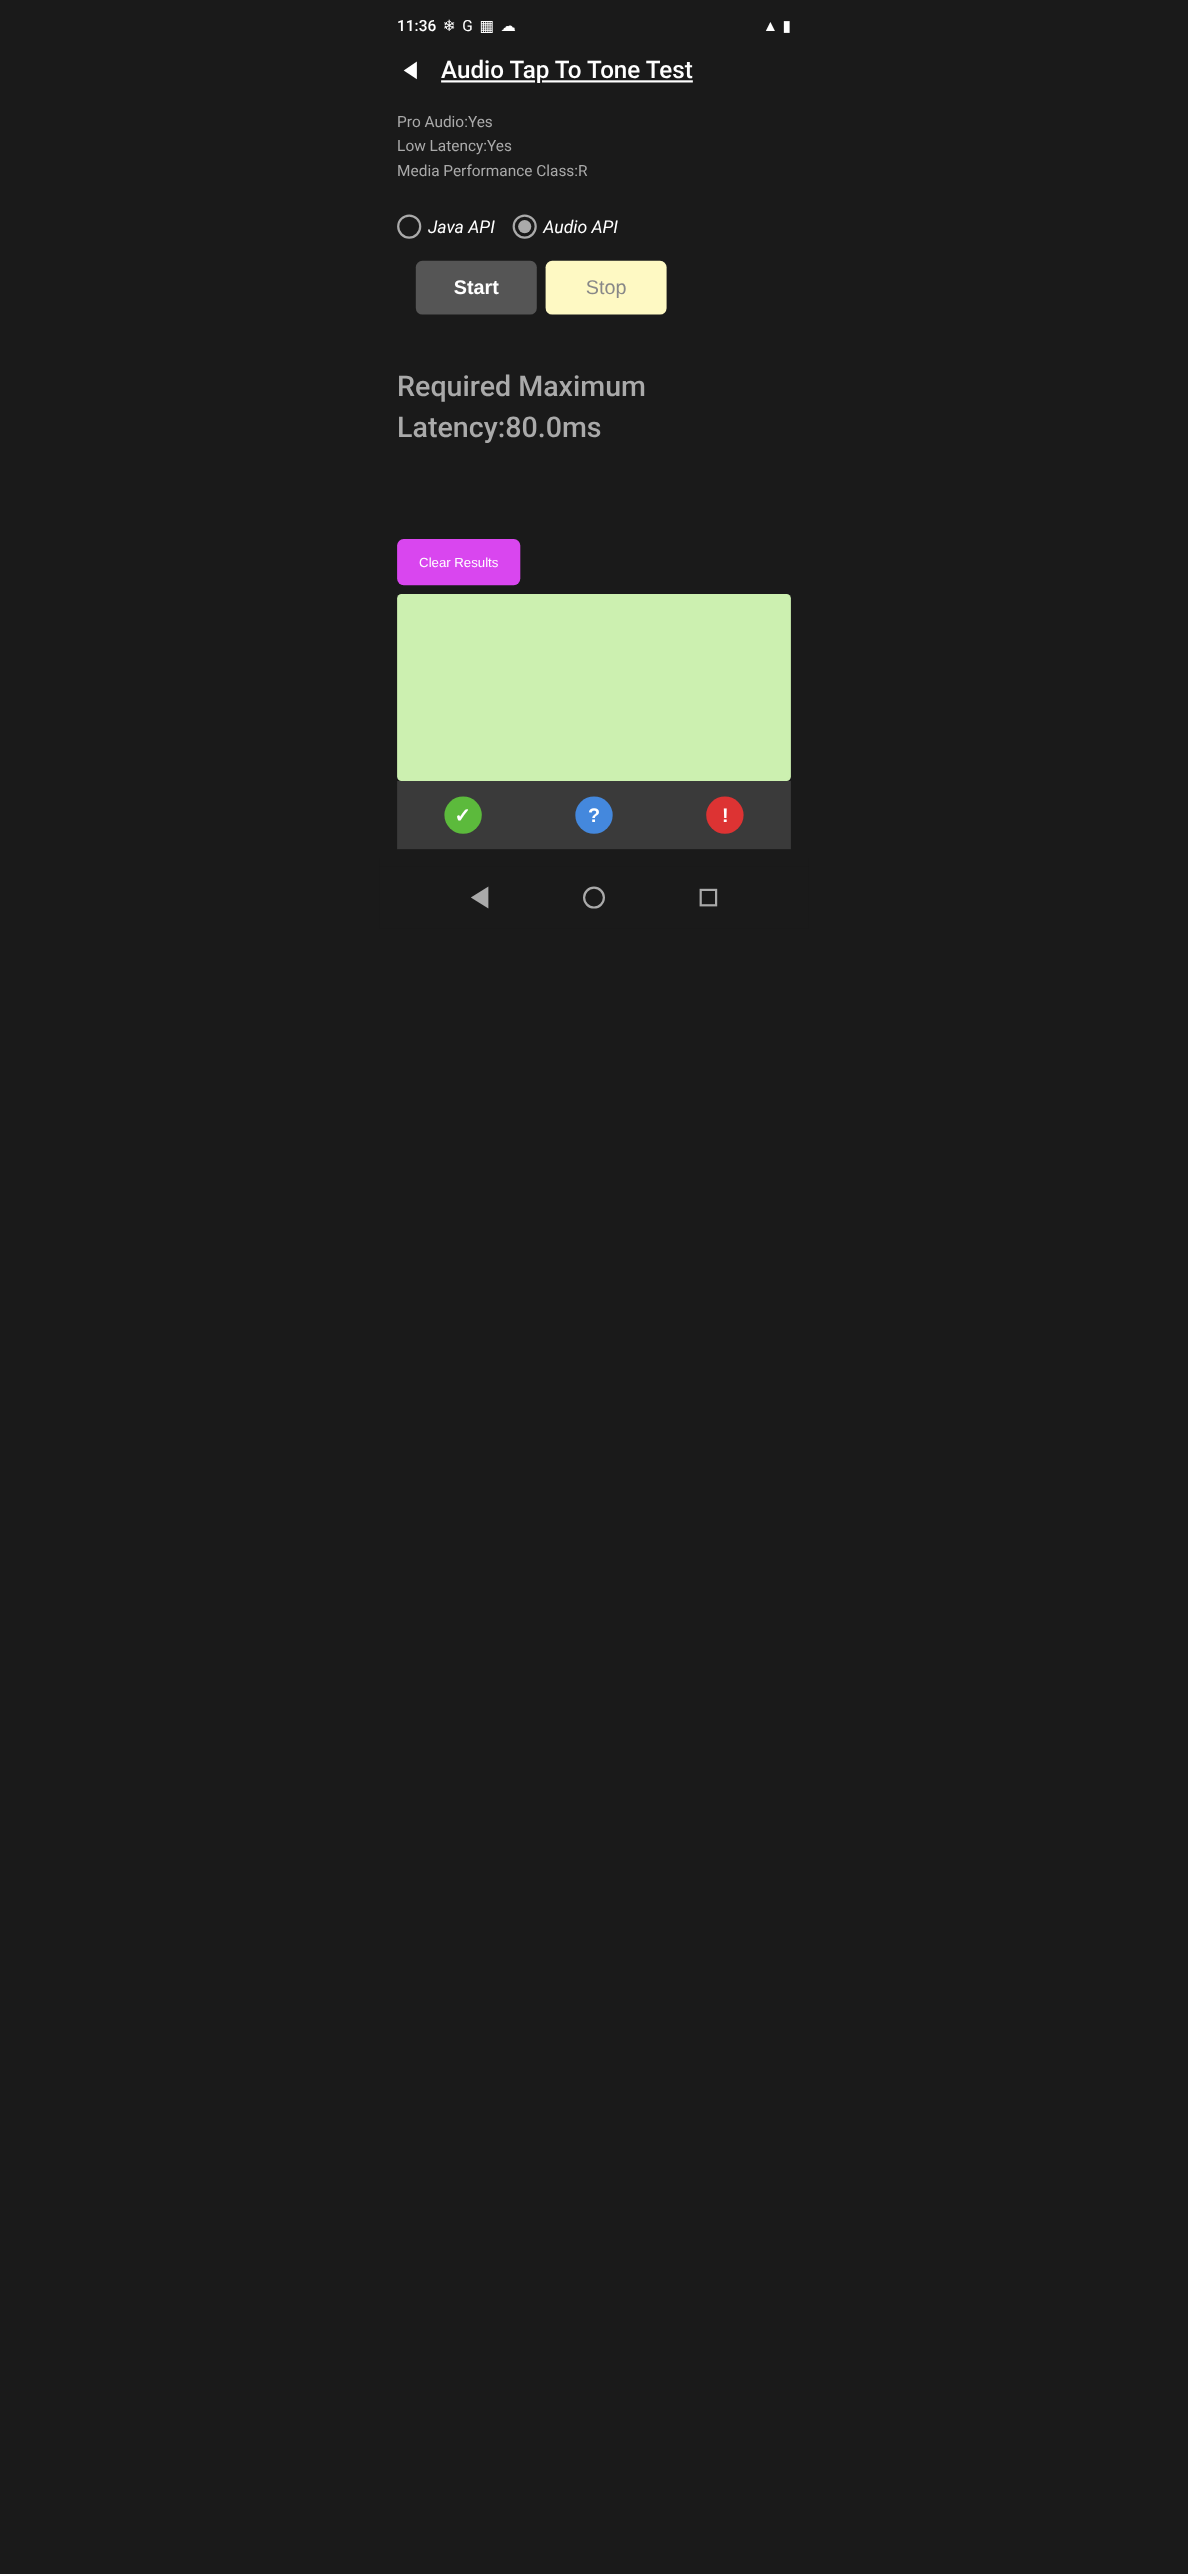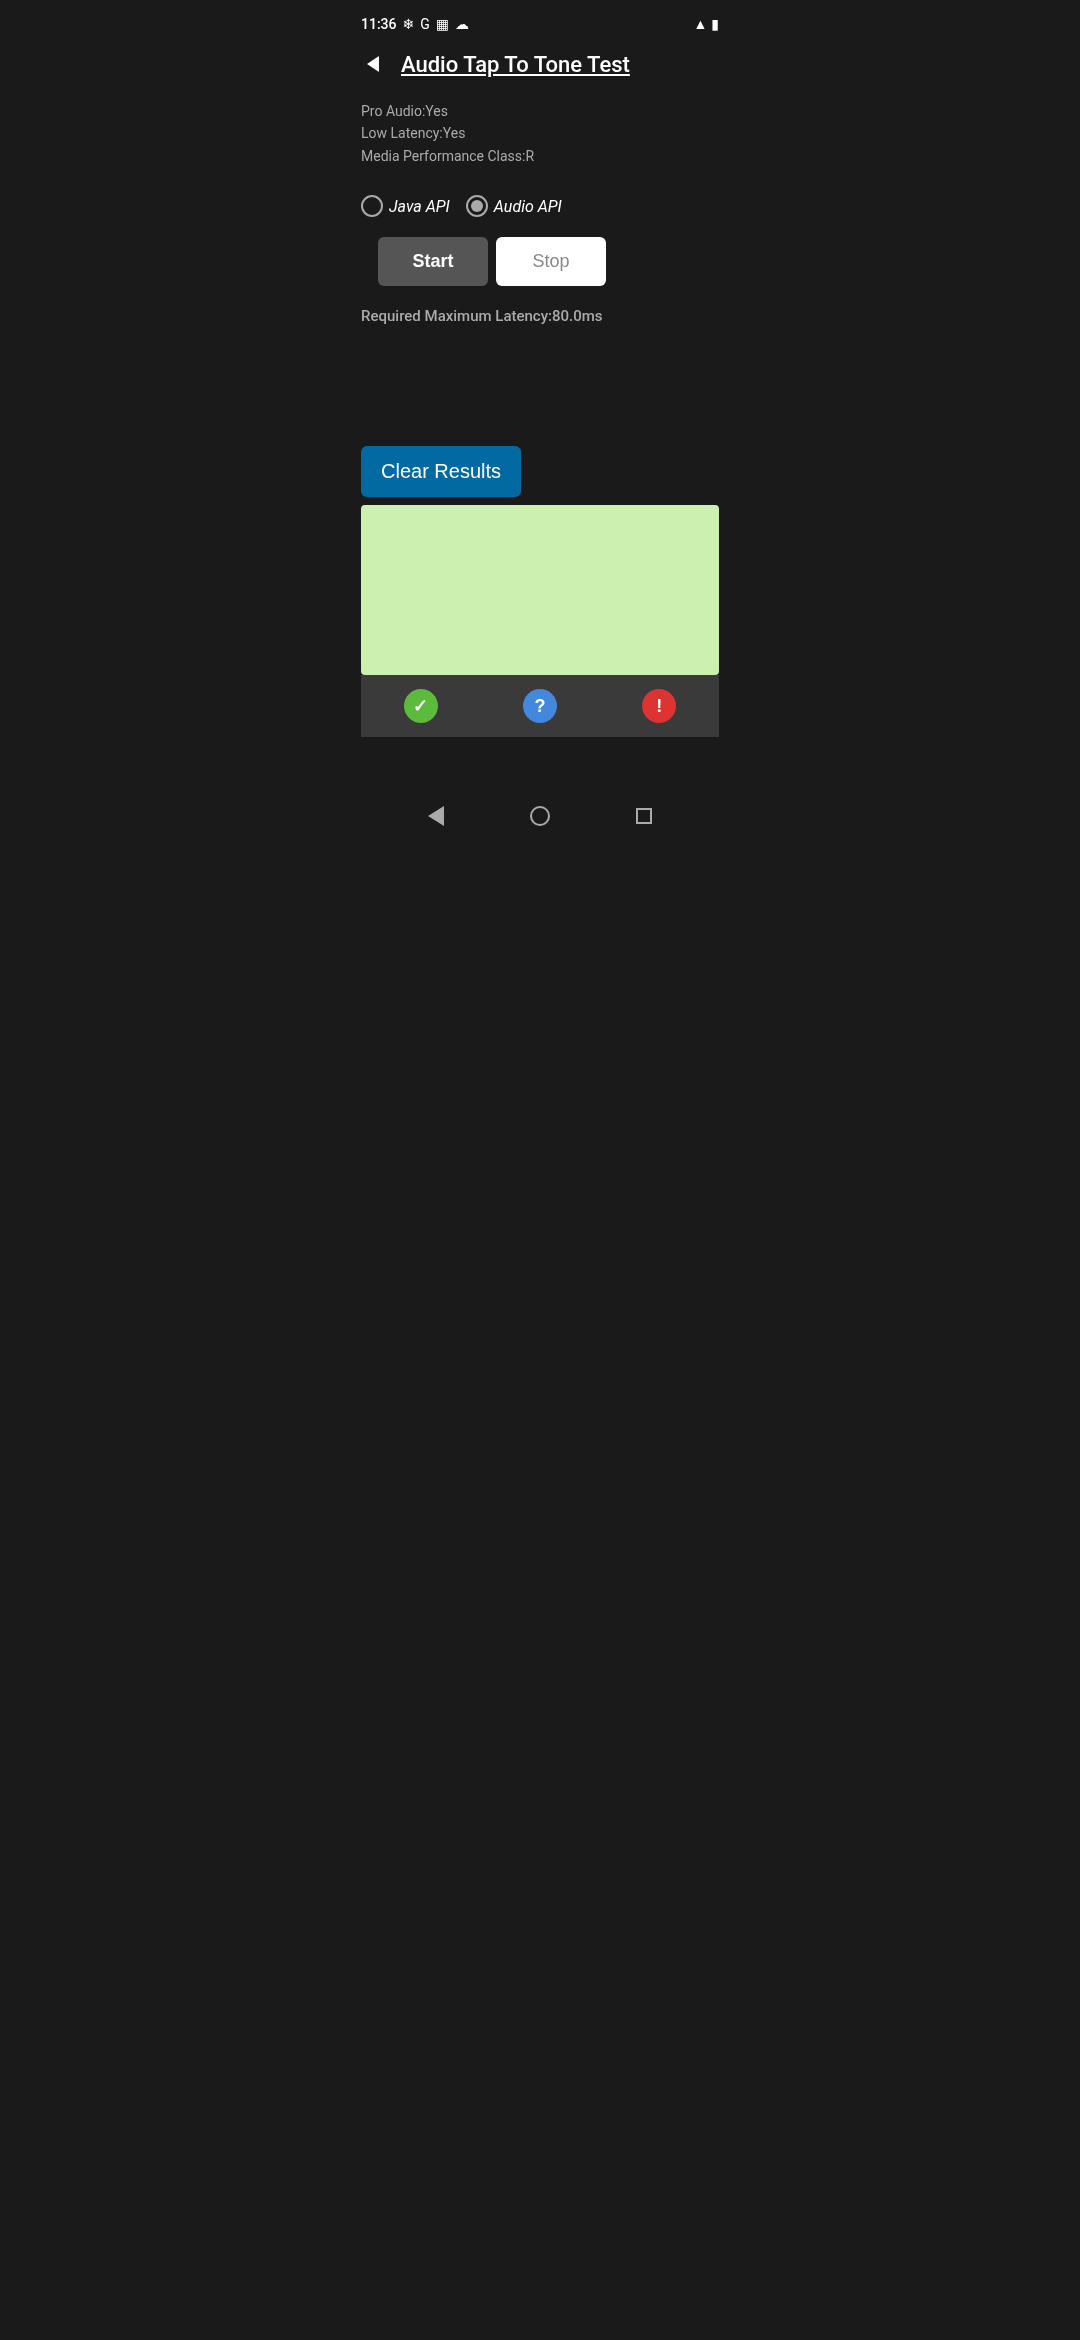--- a/index.html
+++ b/index.html
@@ -152,51 +152,52 @@
       border-radius: 6px;
       padding: 14px 28px;
       font-size: 18px;
       font-weight: 600;
       cursor: pointer;
       min-width: 110px;
       margin-left: 17px;
     }
 
     .btn-stop {
-      background-color: #ffffff;
+      background-color: #fef9c3;
       color: #888888;
       border: none;
       border-radius: 6px;
       padding: 14px 28px;
       font-size: 18px;
       font-weight: 400;
       cursor: pointer;
       min-width: 110px;
     }
 
     
     .result-section {
       margin: 8px 0;
     }
 
     .result-text {
-      font-size: 15px;
+      font-size: 26px;
       font-weight: 500;
       color: #aaaaaa;
       line-height: 1.4;
+      margin-top: 28px;
     }
 
     
     .btn-clear {
-      background-color: #0369a1;
+      background-color: #d946ef;
       color: #ffffff;
       border: none;
       border-radius: 6px;
       padding: 14px 20px;
-      font-size: 20px;
+      font-size: 12px;
       font-weight: 500;
       cursor: pointer;
       align-self: flex-start;
       margin: 28px 0 8px 0;
     }
 
     
     .green-area {
       background-color: #ccf0b0;
       border-radius: 4px;

